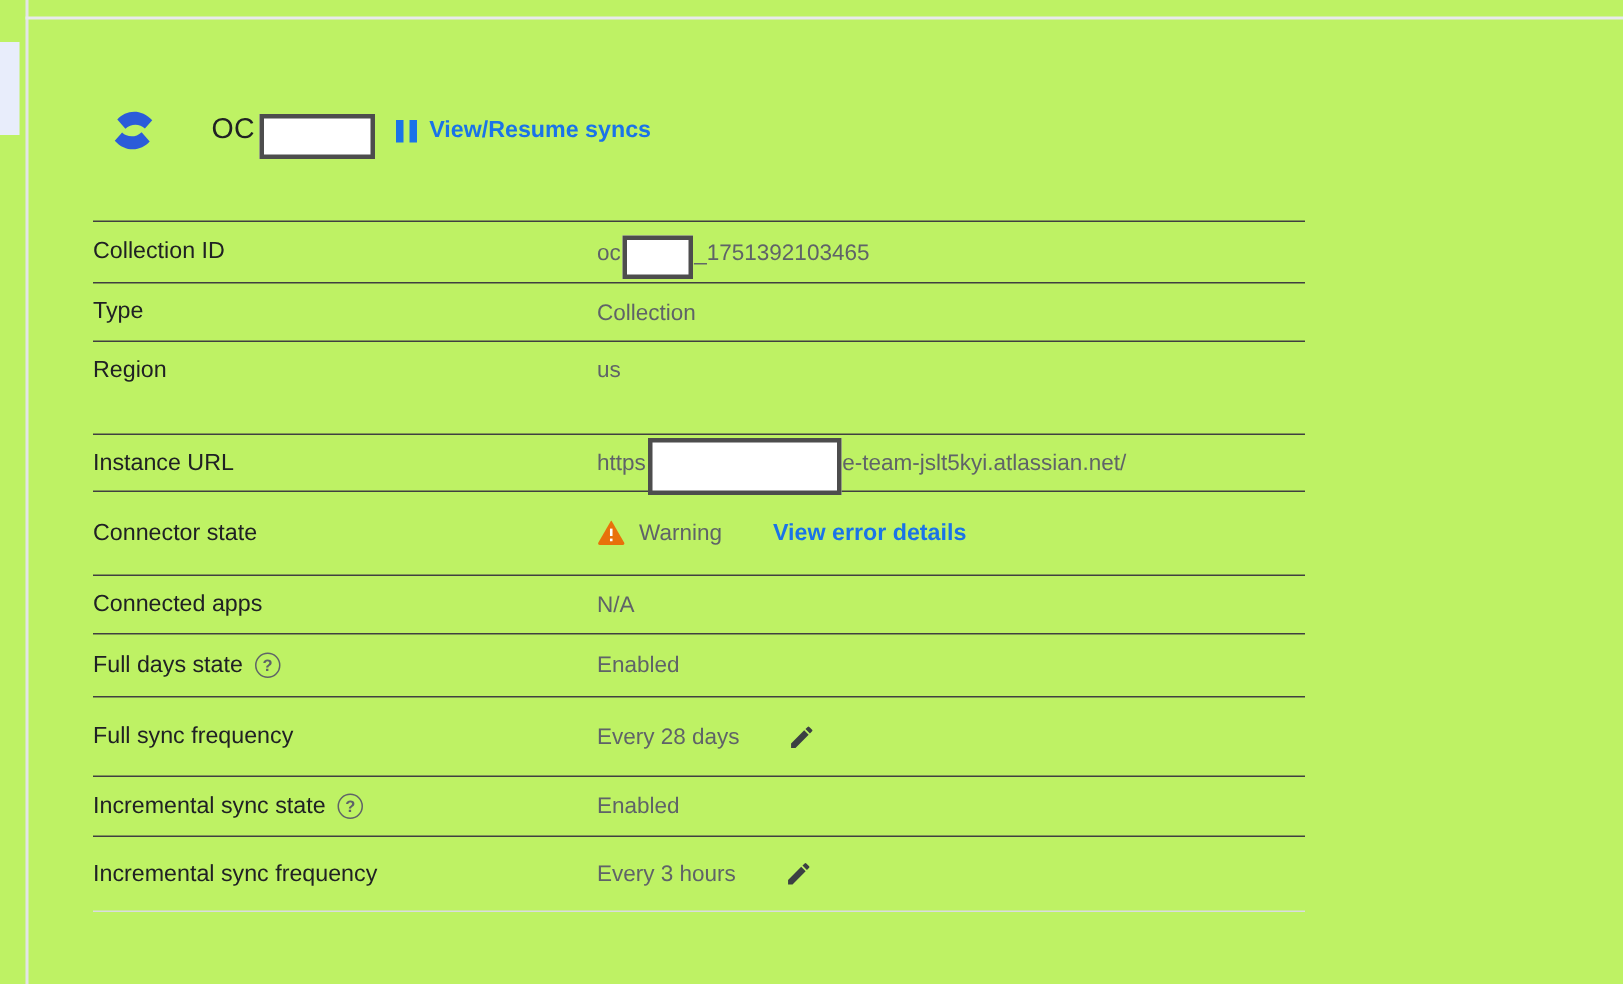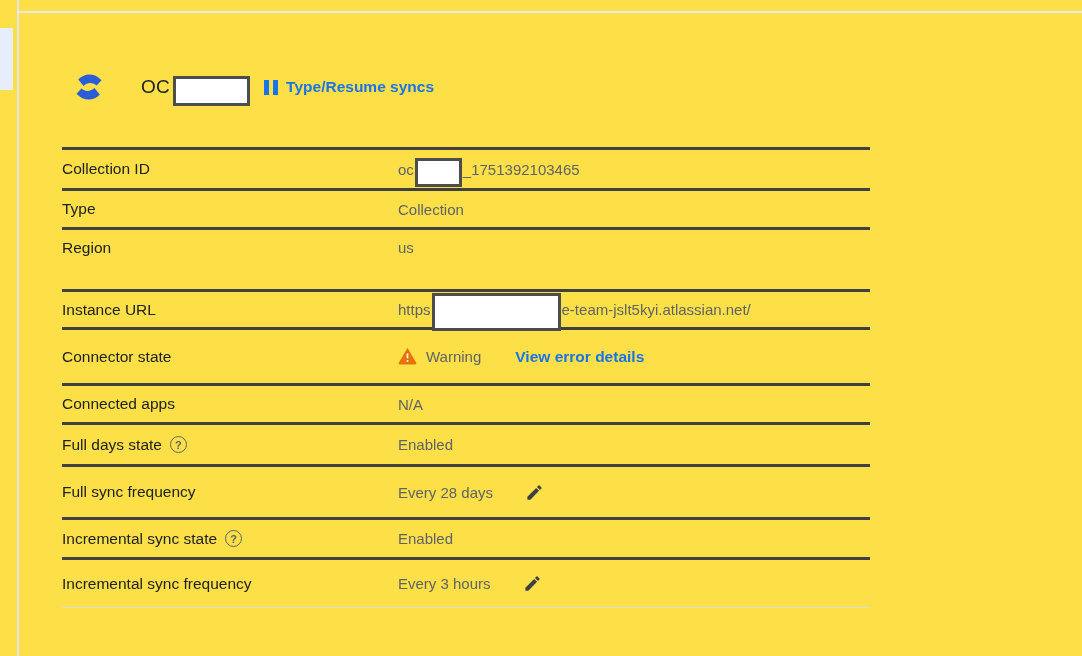--- a/index.html
+++ b/index.html
@@ -1,38 +1,38 @@
 <!DOCTYPE html>
 <html><head>
 <meta charset="utf-8">
 <style>
   * { margin:0; padding:0; box-sizing:border-box; }
   html,body { width:1082px; height:656px; background:#ffffff; overflow:hidden;
     font-family:"Liberation Sans","DejaVu Sans",sans-serif; }
-  .page { position:relative; width:1082px; height:656px; background:#fde047; }
+  .page { position:relative; width:1082px; height:656px; background:#bef264; }
 
   
   .top-border { position:absolute; left:17px; top:11px; right:0; height:2px; background:#e8eaed; }
   .side-border { position:absolute; left:17px; top:0; bottom:0; width:2px; background:#e3e5e8; }
   .sidebar-highlight { position:absolute; left:0; top:28px; width:13px; height:62px; background:#e8edfb; }
 
   
   .header { position:absolute; left:75px; top:68px; height:38px; display:flex; align-items:center; }
   .conf-logo { width:28px; height:26px; margin-right:38px; }
   .coll-name { font-size:19px; color:#202124; letter-spacing:.3px; }
   .redact { display:inline-block; background:#ffffff; border:3px solid #4d4d4d; vertical-align:middle; position:relative; z-index:3; }
   .redact-header { width:77px; height:30px; margin-left:3px; top:4px; }
   .pause-link { display:flex; align-items:center; margin-left:14px; cursor:pointer; }
   .pause-icon { display:inline-flex; gap:4px; margin-right:8px; }
   .pause-icon i { display:block; width:5px; height:15px; background:#1a73e8; }
   .link-text { color:#1a73e8; font-size:15.5px; font-weight:700; }
 
   
   .details { position:absolute; left:62px; top:147px; width:808px; border-bottom:1px solid #dadce0; }
-  .row { display:flex; align-items:center; border-top:3px solid #404040; }
+  .row { display:flex; align-items:center; border-top:1px solid #404040; }
   .cell-label { width:336px; display:flex; align-items:center; font-size:15.5px; font-weight:500; color:#202124; }
   .cell-value { flex:1; display:flex; align-items:center; font-size:15px; color:#5f6368; }
   .redact-cid { width:47px; height:29px; margin:0 1px; top:3px; }
   .redact-url { width:129px; height:38px; margin:0 1px; top:2px; }
   .help-icon { width:17px; height:17px; border:1.6px solid #5f6368; border-radius:50%;
     display:inline-flex; align-items:center; justify-content:center;
     font-size:11px; font-weight:700; color:#5f6368; margin-left:8px; cursor:pointer; }
   .status-icon { margin-right:9px; display:inline-flex; }
   .inline-link { color:#1a73e8; font-size:15.5px; font-weight:700; margin-left:34px; cursor:pointer; }
   .edit-btn { margin-left:32px; cursor:pointer; display:inline-flex; }
@@ -51,21 +51,21 @@
       <path d="M26.5 6.2 C19 -2.2 8.6 -0.6 3.2 5.6 L8.6 11.9 C12.4 8.1 18.2 8.3 21.6 11.6 Z" fill="#2b5cd9"></path>
       <path d="M1.5 19.8 C9 28.2 19.4 26.6 24.8 20.4 L19.4 14.1 C15.6 17.9 9.8 17.7 6.4 14.4 Z" fill="#2b5cd9"></path>
     </svg>
     <span class="coll-name">OC</span>
     <span class="redact redact-header"></span>
     <span class="pause-link">
       <span class="pause-icon">
           <i></i>
           <i></i>
         </span>
-      <span class="link-text">Type/Resume syncs</span>
+      <span class="link-text">View/Resume syncs</span>
     </span>
   </div>
 
   <div class="details">
 
     <div class="row" style="height:41px;">
       <div class="cell-label">Collection ID</div>
       <div class="cell-value">
         <span>oc</span>
         <span class="redact redact-cid"></span>

